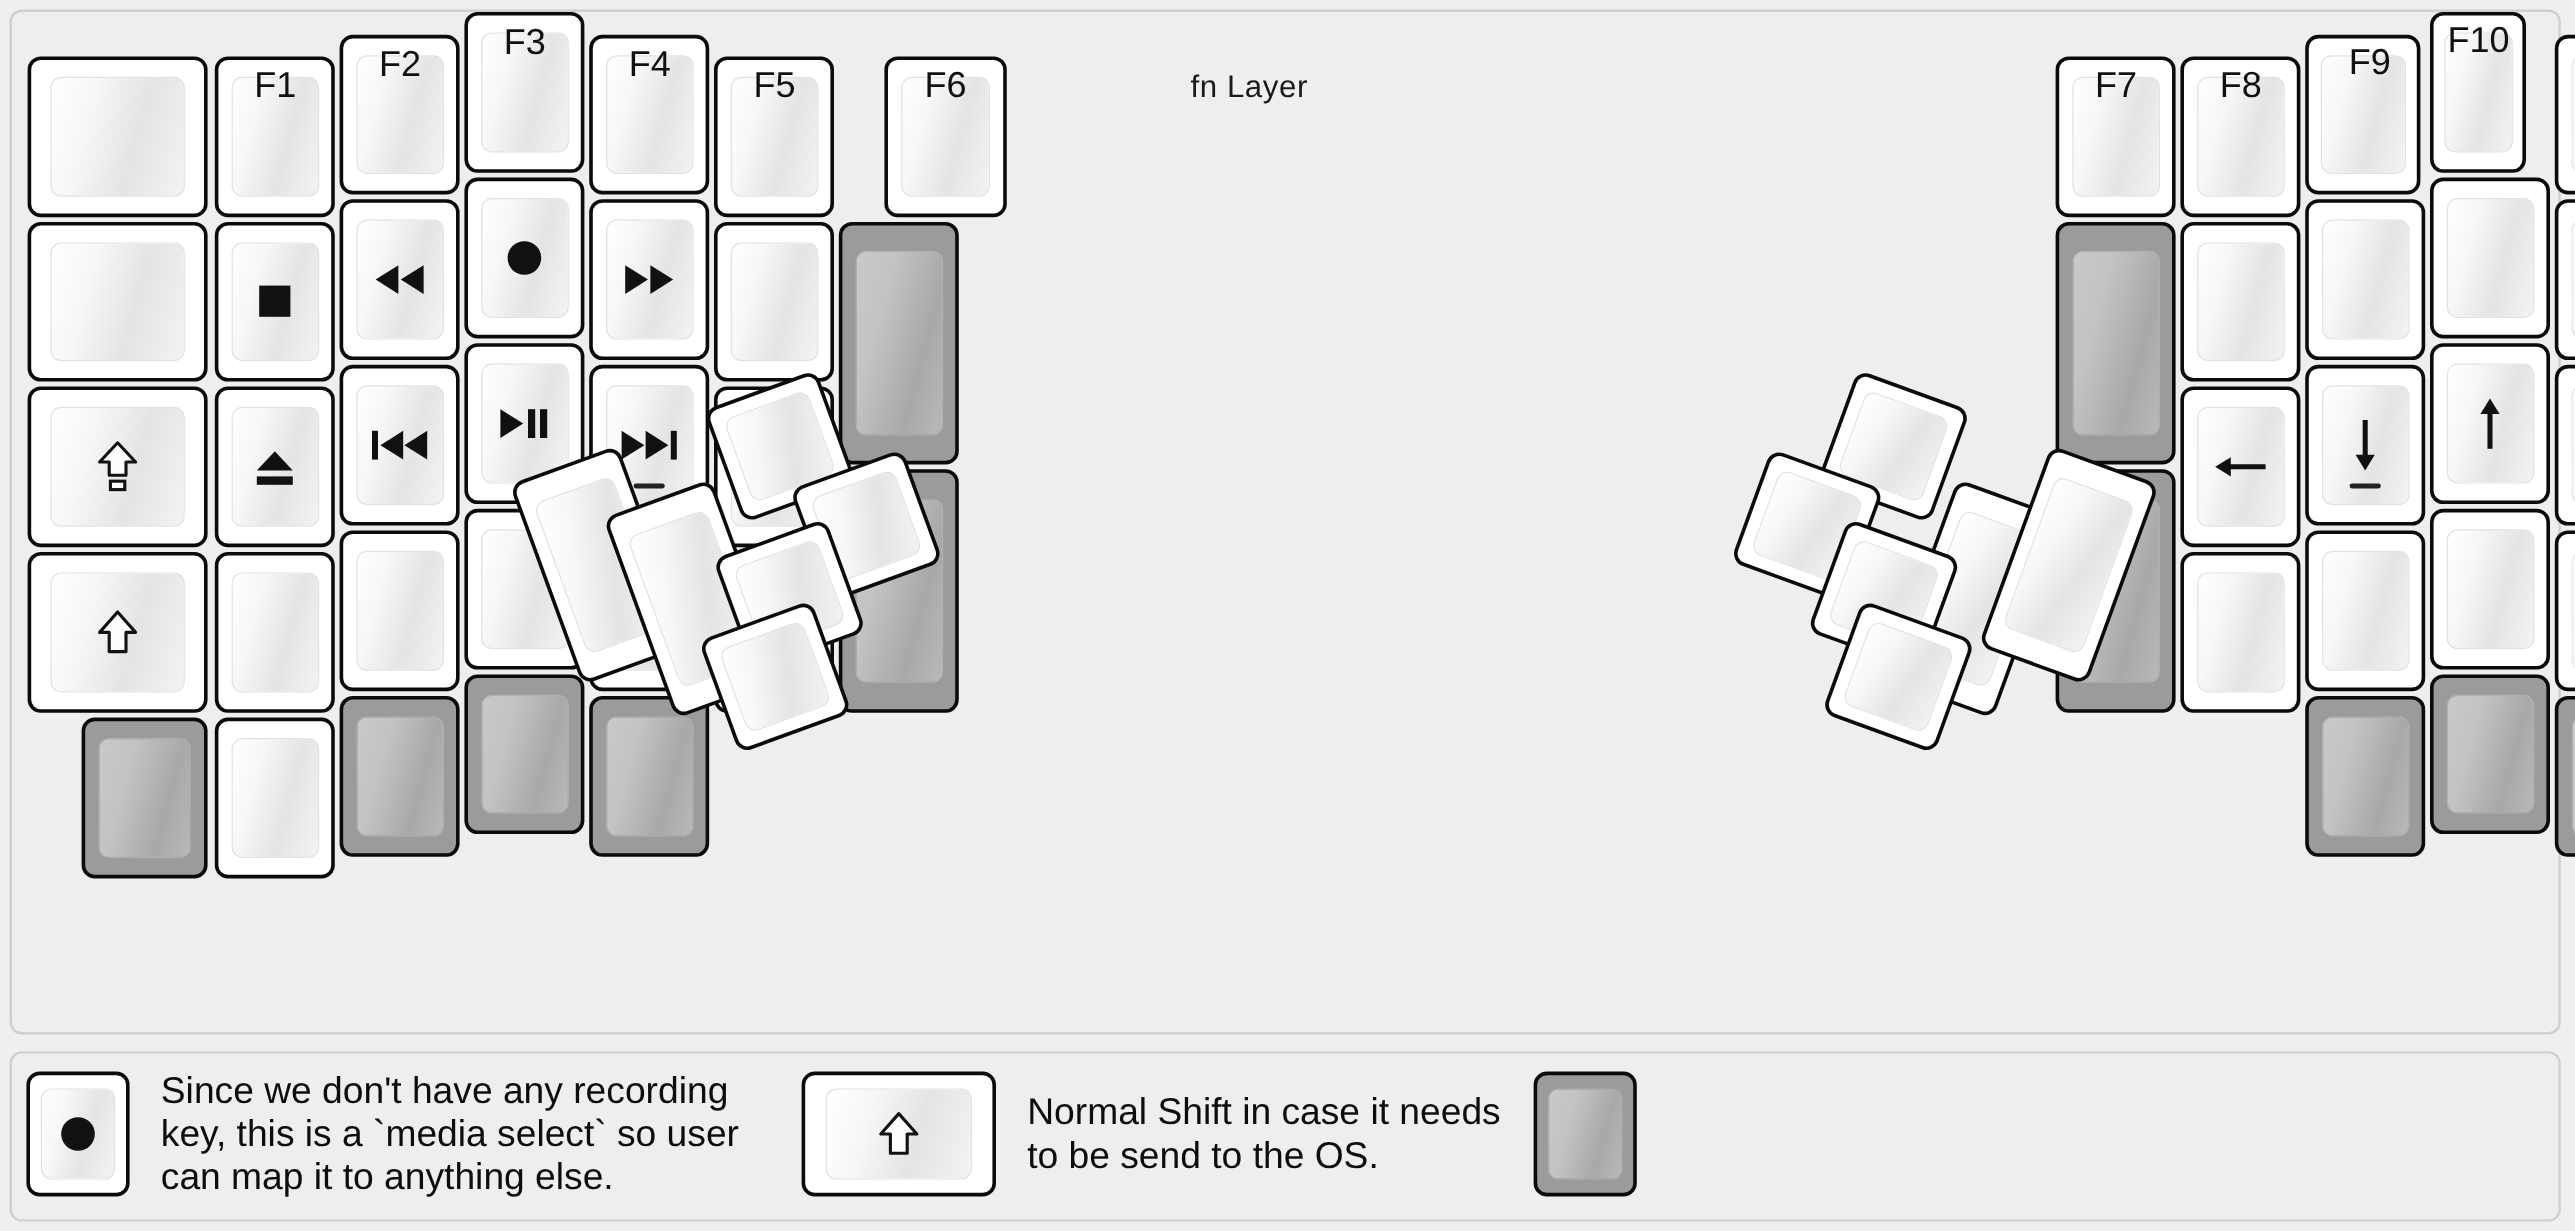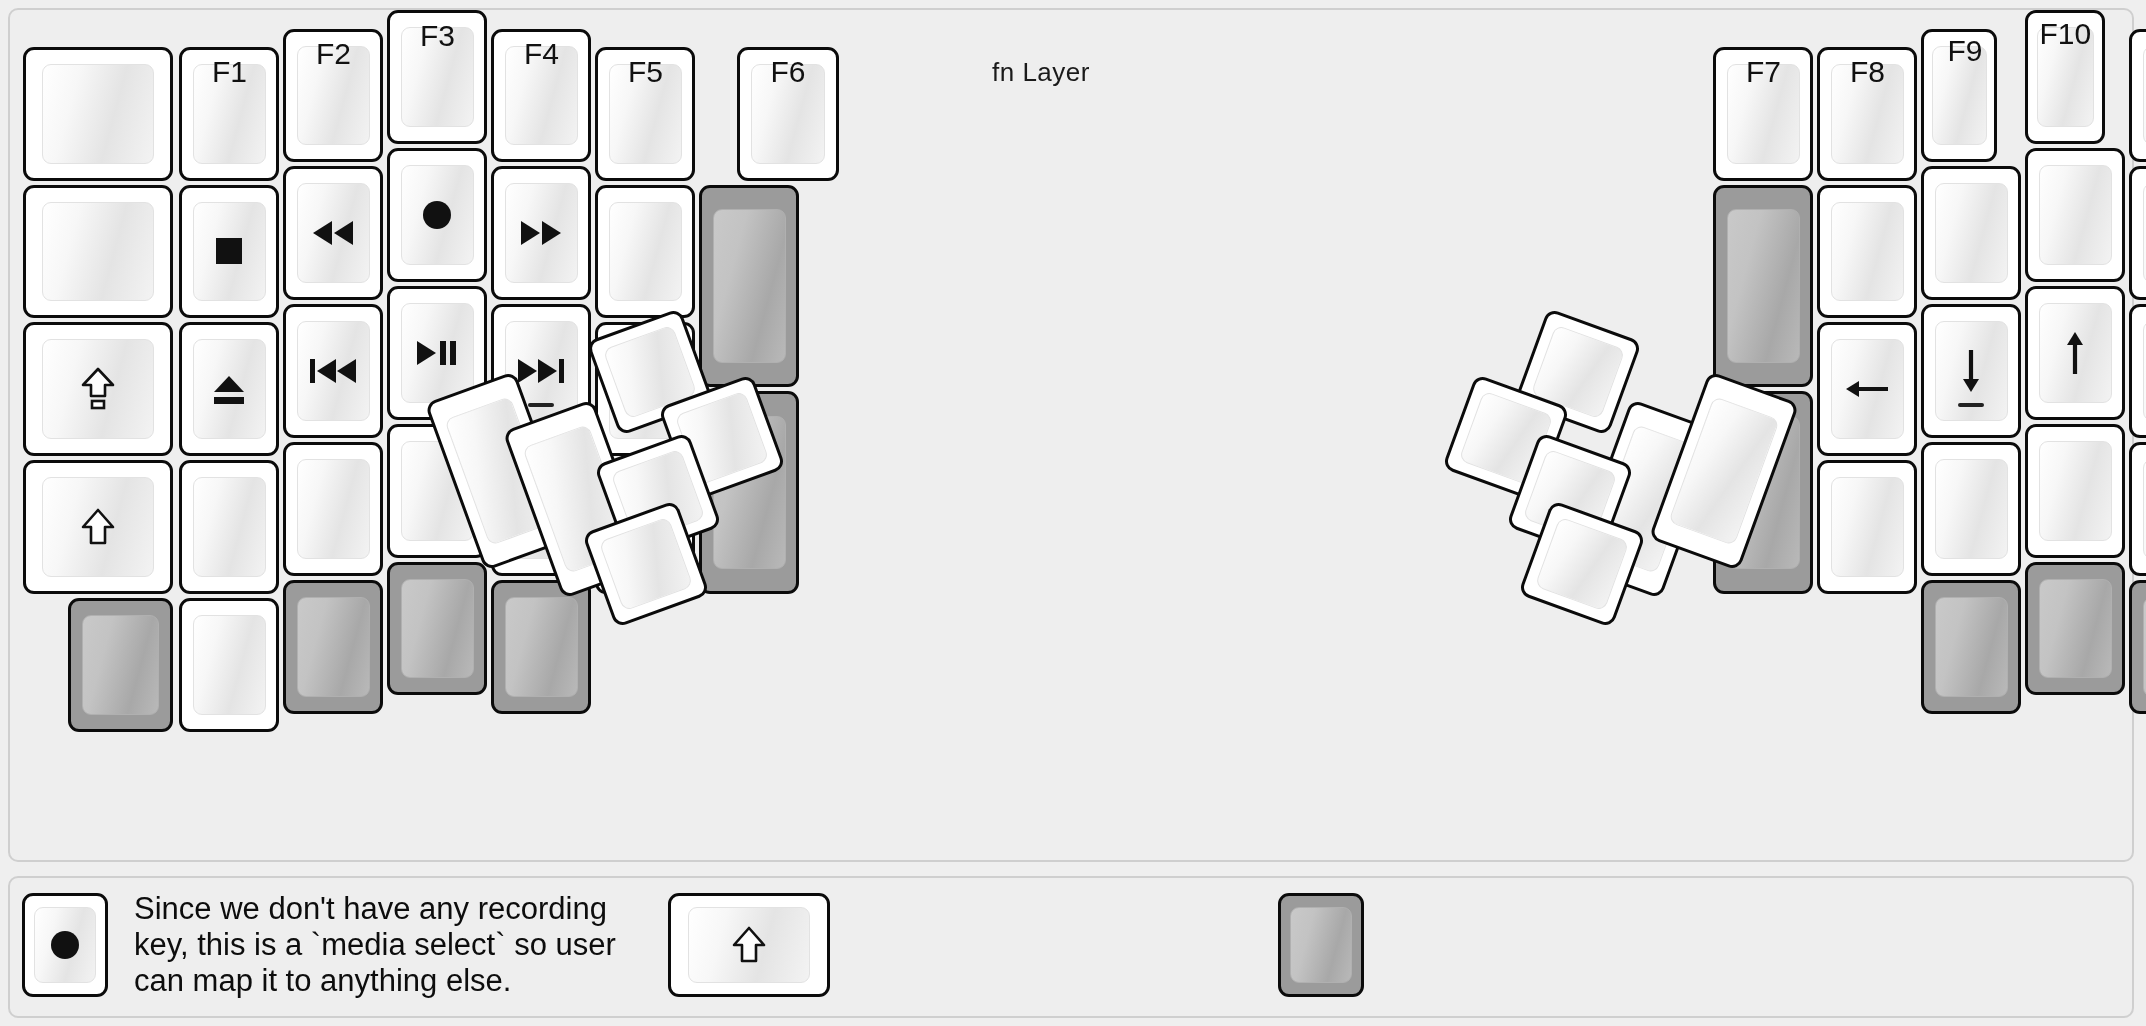--- a/index.html
+++ b/index.html
@@ -336,21 +336,21 @@
           <svg class="glyph" width="46" height="26" viewBox="0 0 46 26" xmlns="http://www.w3.org/2000/svg">
             <path d="M44 13 L8 13" stroke="#111" stroke-width="4.2"></path>
             <path d="M2 13 L15 5 L15 21 Z" fill="#111"></path>
           </svg>
         </div>
       </div>
       <div class="key" style="left: 1817.4px; top: 460.2px; width: 100px; height: 133.8px;">
         <div class="cap"></div>
         <div class="lbl"></div>
       </div>
-      <div class="key flabel" style="left: 1921.4px; top: 28.6px; width: 76px; height: 133.8px; padding-left: 11px;">
+      <div class="key flabel" style="left: 1921.4px; top: 28.6px; width: 96px; height: 133.8px; padding-left: 11px;">
         <div class="cap"></div>
         <div class="lbl">F9</div>
       </div>
       <div class="key" style="left: 1921.4px; top: 166.4px; width: 100px; height: 133.8px;">
         <div class="cap"></div>
         <div class="lbl"></div>
       </div>
       <div class="key" style="left: 1921.4px; top: 304.2px; width: 100px; height: 133.8px;">
         <div class="cap"></div>
         <div class="lbl">
@@ -485,20 +485,22 @@
       </div>
       <div class="legend-item" style="left: 668px; top: 890px; height: 110px;">
         <div class="legend-key" style="width: 162px; height: 104px;">
           <div class="cap"></div>
           <div class="lbl">
             <svg class="glyph" width="34" height="38" viewBox="0 0 34 38" xmlns="http://www.w3.org/2000/svg">
               <path d="M17 2 L32 19 L24 19 L24 35 L10 35 L10 19 L2 19 Z" fill="#fdfdfd" stroke="#111" stroke-width="2.6" stroke-linejoin="round"></path>
             </svg>
           </div>
         </div>
+        <div class="legend-text">Normal Shift in case it needs
+to be send to the OS.</div>
       </div>
       <div class="legend-item" style="left: 1278px; top: 890px; height: 110px;">
         <div class="legend-key trans" style="width: 86px; height: 104px;">
           <div class="cap"></div>
           <div class="lbl"></div>
         </div>
       </div>
     </div>
 
 </div>

